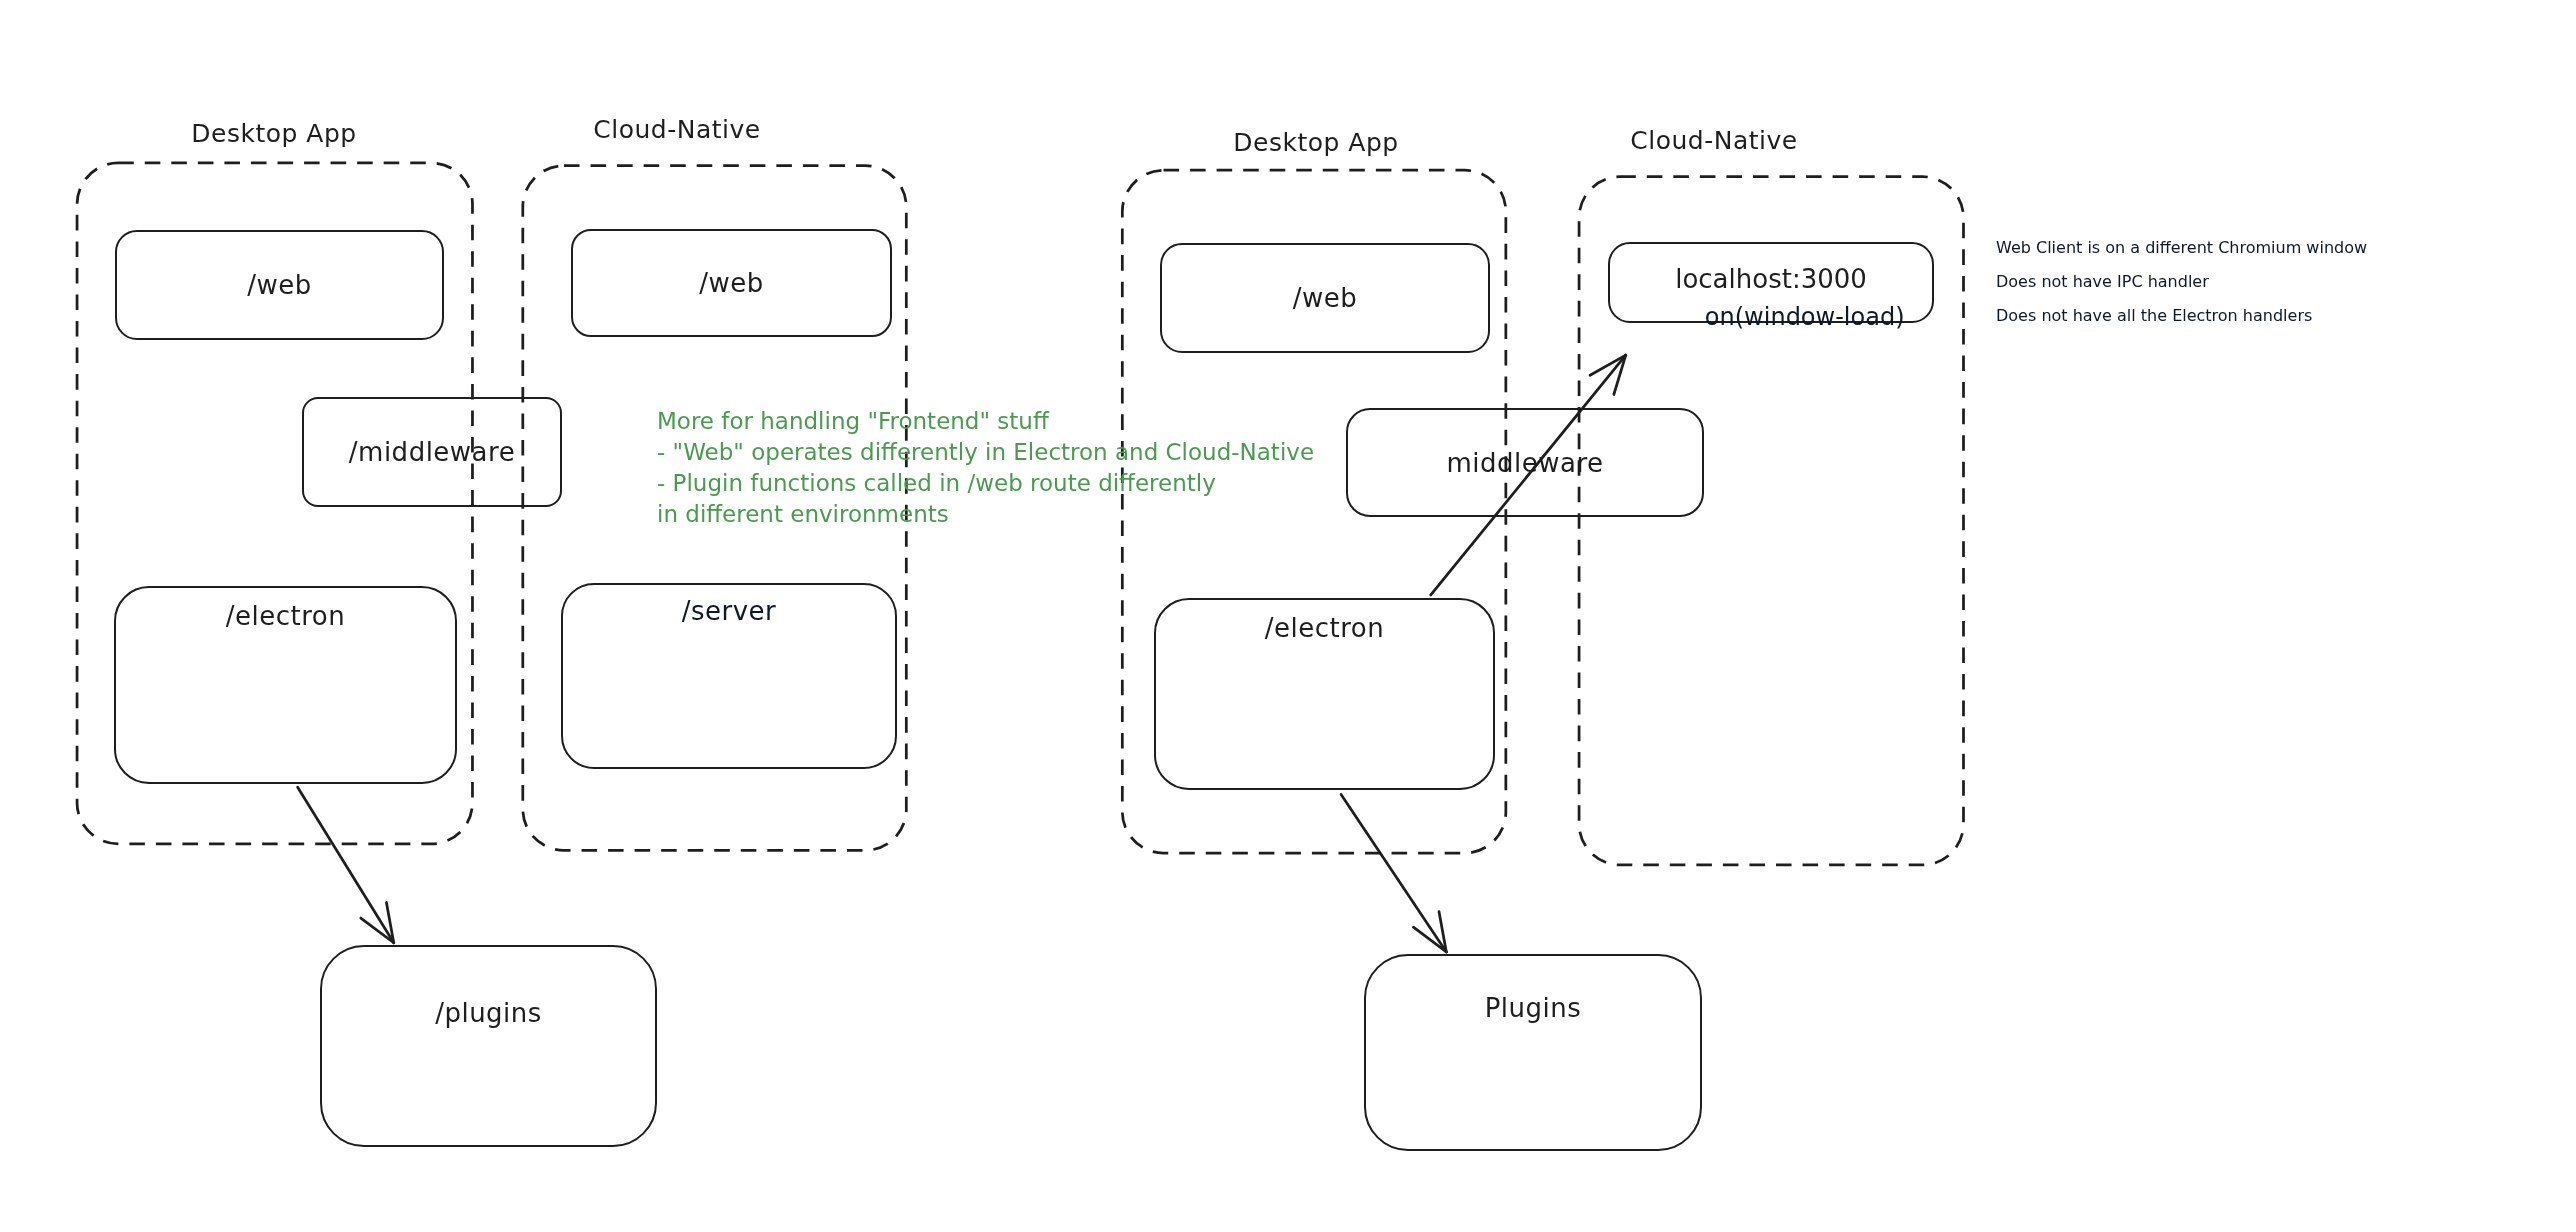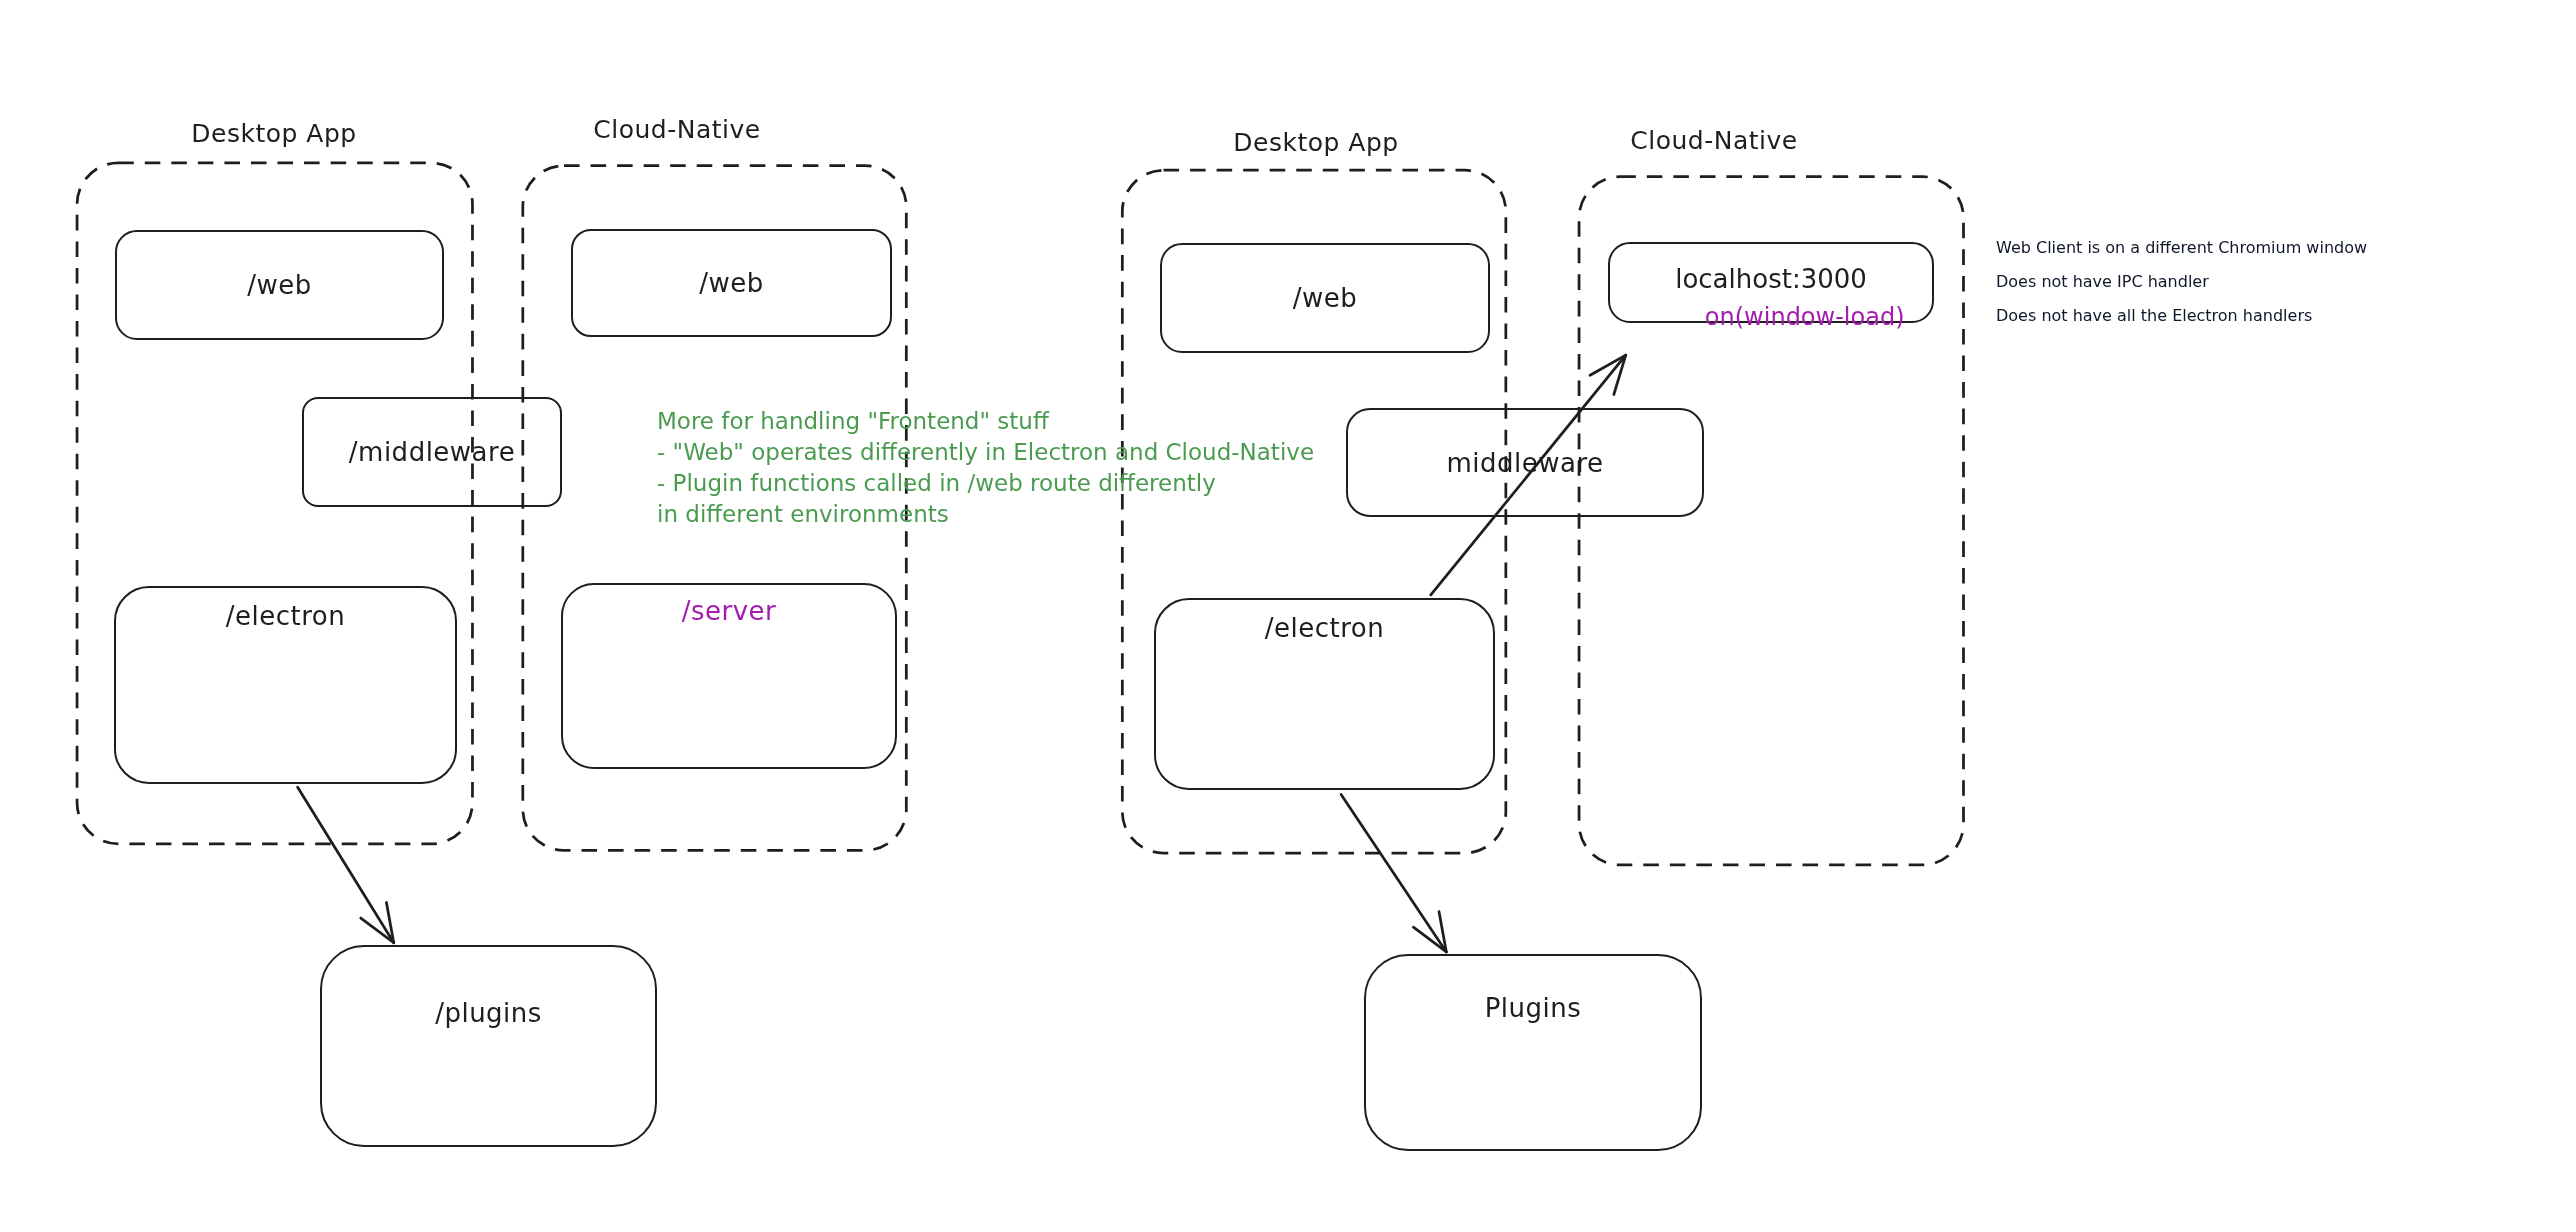--- a/index.html
+++ b/index.html
@@ -36,21 +36,21 @@
   }
   .v-center{align-items:center;}
   .v-top{align-items:flex-start;}
   .note{
     position:absolute;
     z-index:4;
     white-space:nowrap;
   }
   .note-green{color:#4a9b50;font-size:23px;line-height:31px;}
   .note-red{color:#0f172a;font-size:16px;line-height:34px;}
-  .red-text{color:#a21caf;}
+  .red-text{color:#0f172a;}
   .svg-layer{
     position:absolute;
     left:0;top:0;
     width:2576px;height:1232px;
     z-index:3;
     pointer-events:none;
   }
   .localhost-inner{
     width:100%;
     display:flex;

